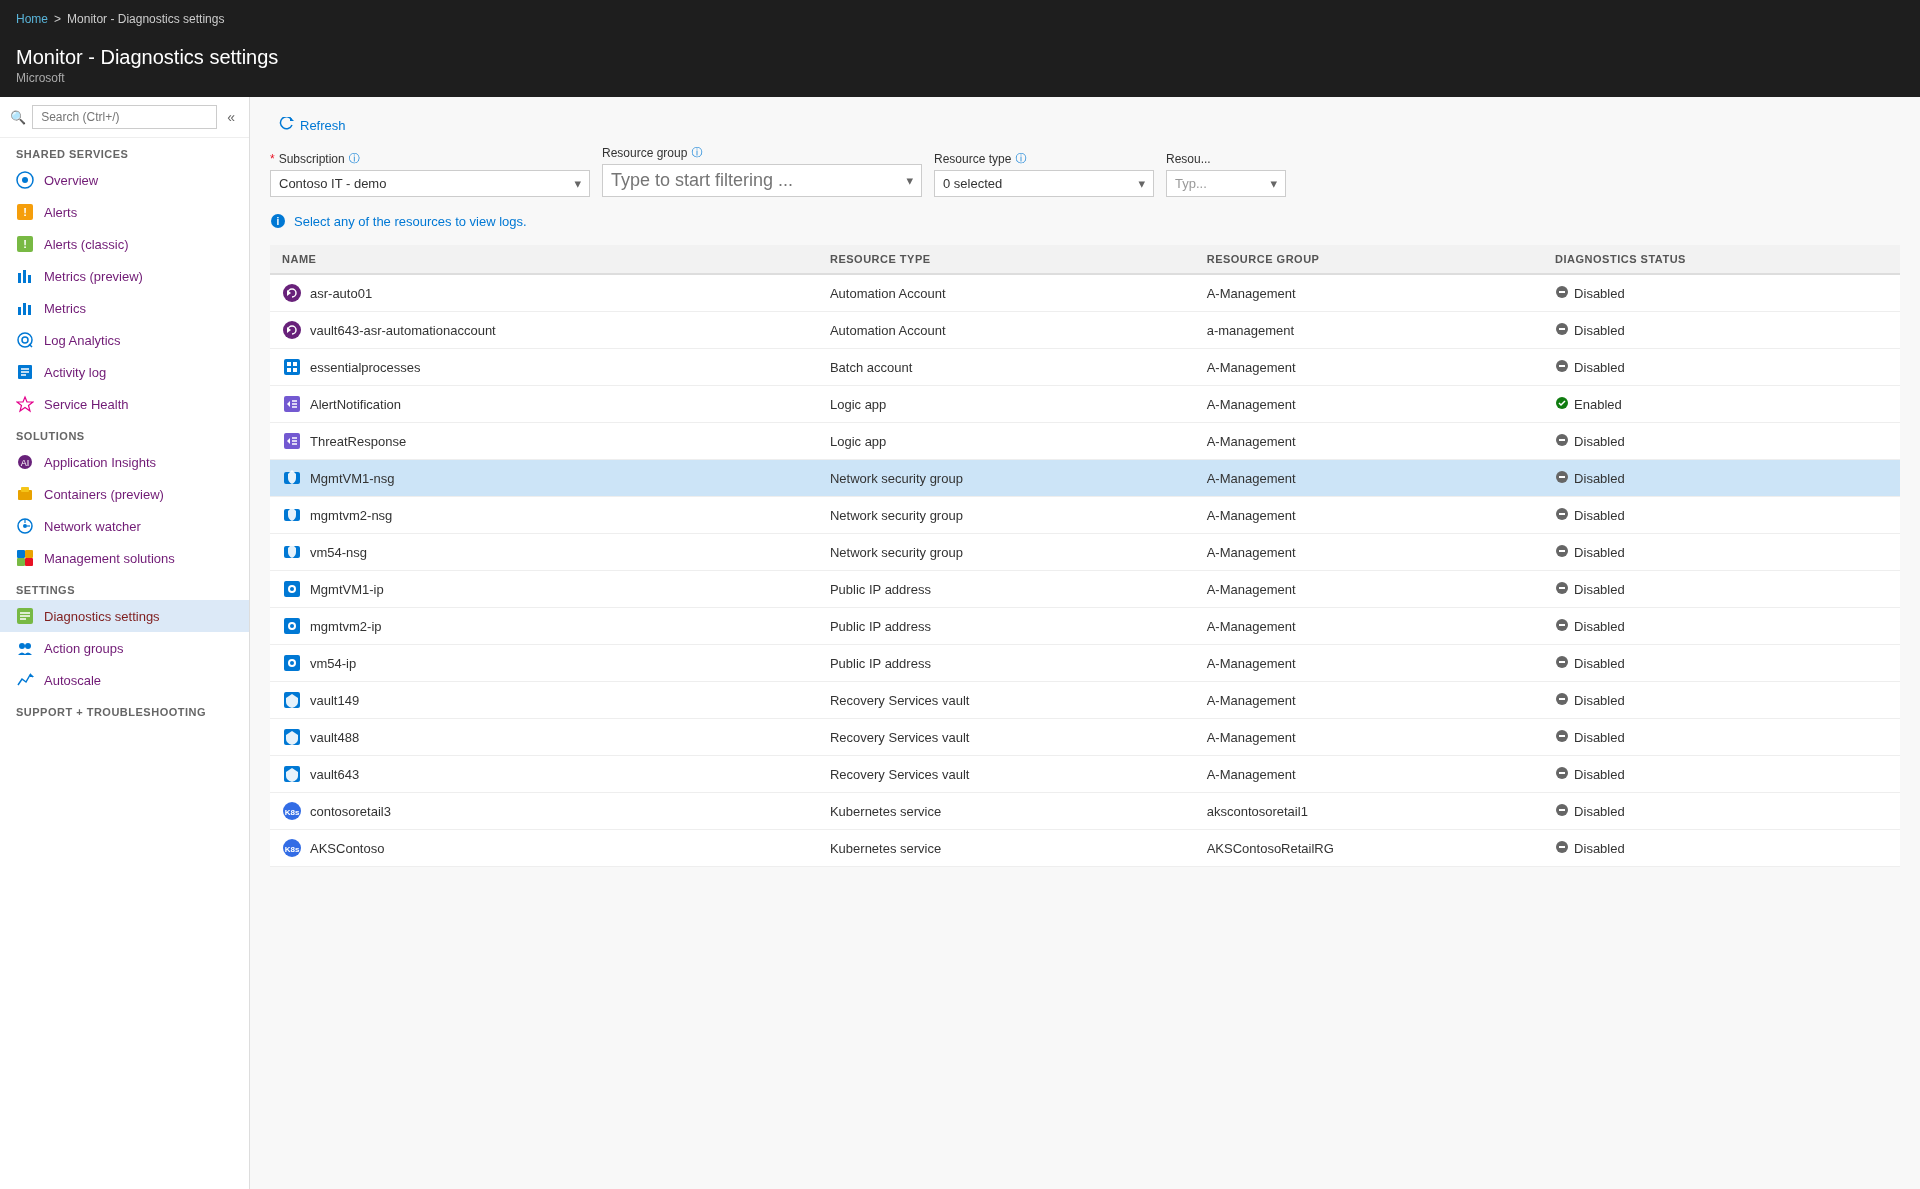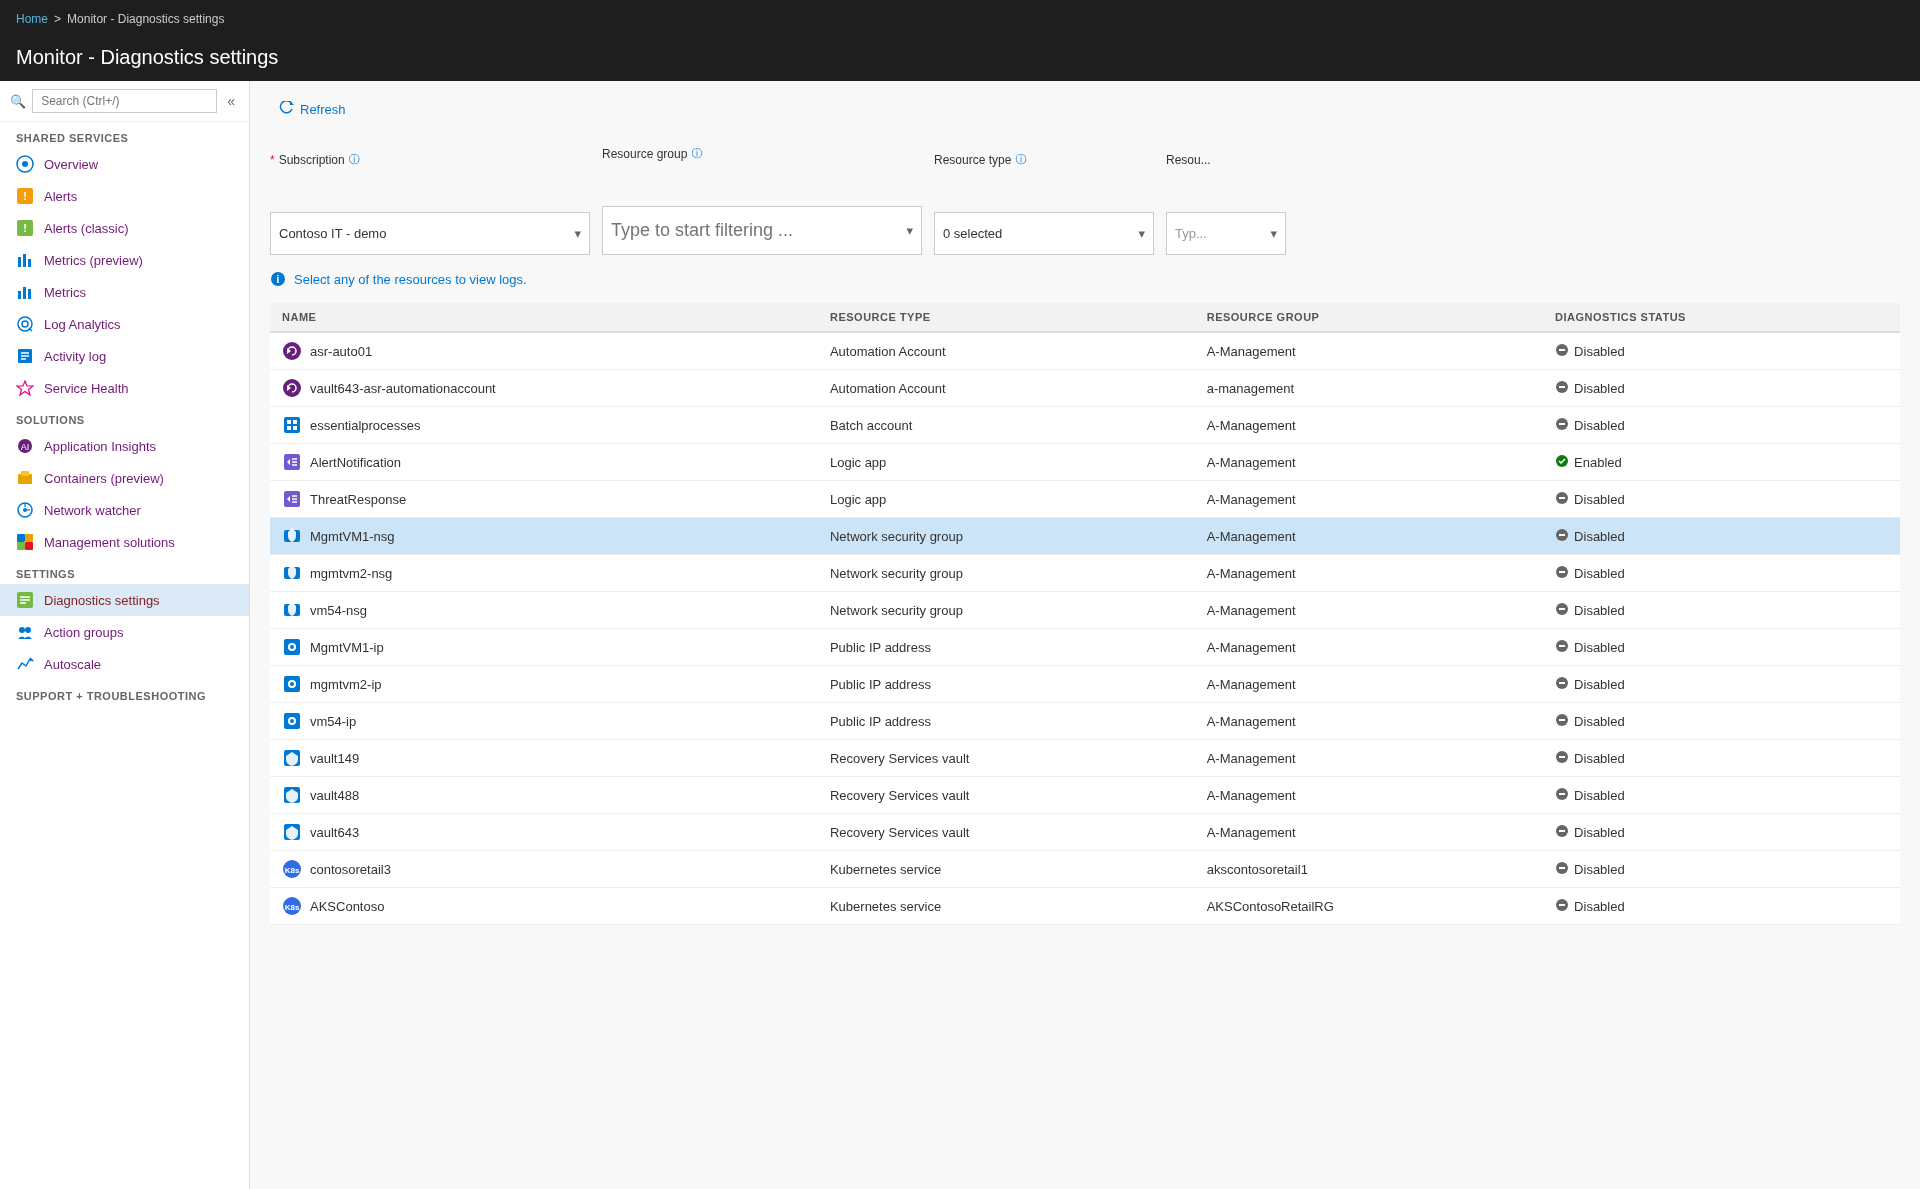--- a/index.html
+++ b/index.html
@@ -31,30 +31,30 @@
 
     
     .sidebar::-webkit-scrollbar { width: 6px; }
     .sidebar::-webkit-scrollbar-thumb { background: #ccc; }
 
     
     .content { flex: 1; overflow-y: auto; background: #f8f8f8; }
     .content-inner { padding: 16px 20px; }
 
     
-    .toolbar { display: flex; align-items: center; gap: 16px; margin-bottom: 25px; }
+    .toolbar { display: flex; align-items: center; gap: 16px; margin-bottom: 8px; }
     .btn-refresh { display: flex; align-items: center; gap: 6px; background: none; border: none; cursor: pointer; color: #0078d4; font-size: 13px; padding: 4px 8px; }
 
     
     .filters-row { display: flex; align-items: flex-end; gap: 12px; margin-bottom: 16px; flex-wrap: wrap; }
     .filter-group { display: flex; flex-direction: column; gap: 4px; }
     .filter-label { font-size: 12px; color: #333; display: flex; align-items: center; gap: 4px; }
     .filter-label .required { color: #e81123; }
     .filter-label .info-icon { color: #0078d4; font-size: 11px; cursor: pointer; }
-    .filter-select { display: flex; align-items: center; border: 1px solid #ccc; background: #fff; padding: 13px 8px; min-width: 220px; font-size: 13px; cursor: pointer; margin-top: 41px; }
+    .filter-select { display: flex; align-items: center; border: 1px solid #ccc; background: #fff; padding: 5px 8px; min-width: 220px; font-size: 13px; cursor: pointer; }
     .filter-select.wide { min-width: 320px; }
     .filter-select .chevron { margin-left: auto; color: #666; }
     .filter-select input { border: none; outline: none; width: 100%; font-size: 13px; color: #999; }
 
     
     .info-message { display: flex; align-items: center; gap: 8px; color: #0078d4; font-size: 13px; margin-bottom: 16px; }
 
     
     .resource-table { width: 100%; border-collapse: collapse; background: #fff; }
     .resource-table th { background: #f2f2f2; border-bottom: 2px solid #ddd; padding: 8px 12px; text-align: left; font-size: 11px; font-weight: 600; color: #555; letter-spacing: 0.5px; white-space: nowrap; }
@@ -75,20 +75,21 @@
 <body>
 
 <div class="top-bar">
   <a>Home</a>
   <span>&gt;</span>
   <span>Monitor - Diagnostics settings</span>
 </div>
 
 <div class="page-header">
   <h1>Monitor - Diagnostics settings</h1>
+  <div class="subtitle">Microsoft</div>
 </div>
 
 <div class="main-layout">
 
   <div class="sidebar">
     <div class="sidebar-search">
       <span>🔍</span>
       <input type="text" placeholder="Search (Ctrl+/)" style="">
       <span class="sidebar-collapse">«</span>
     </div>

